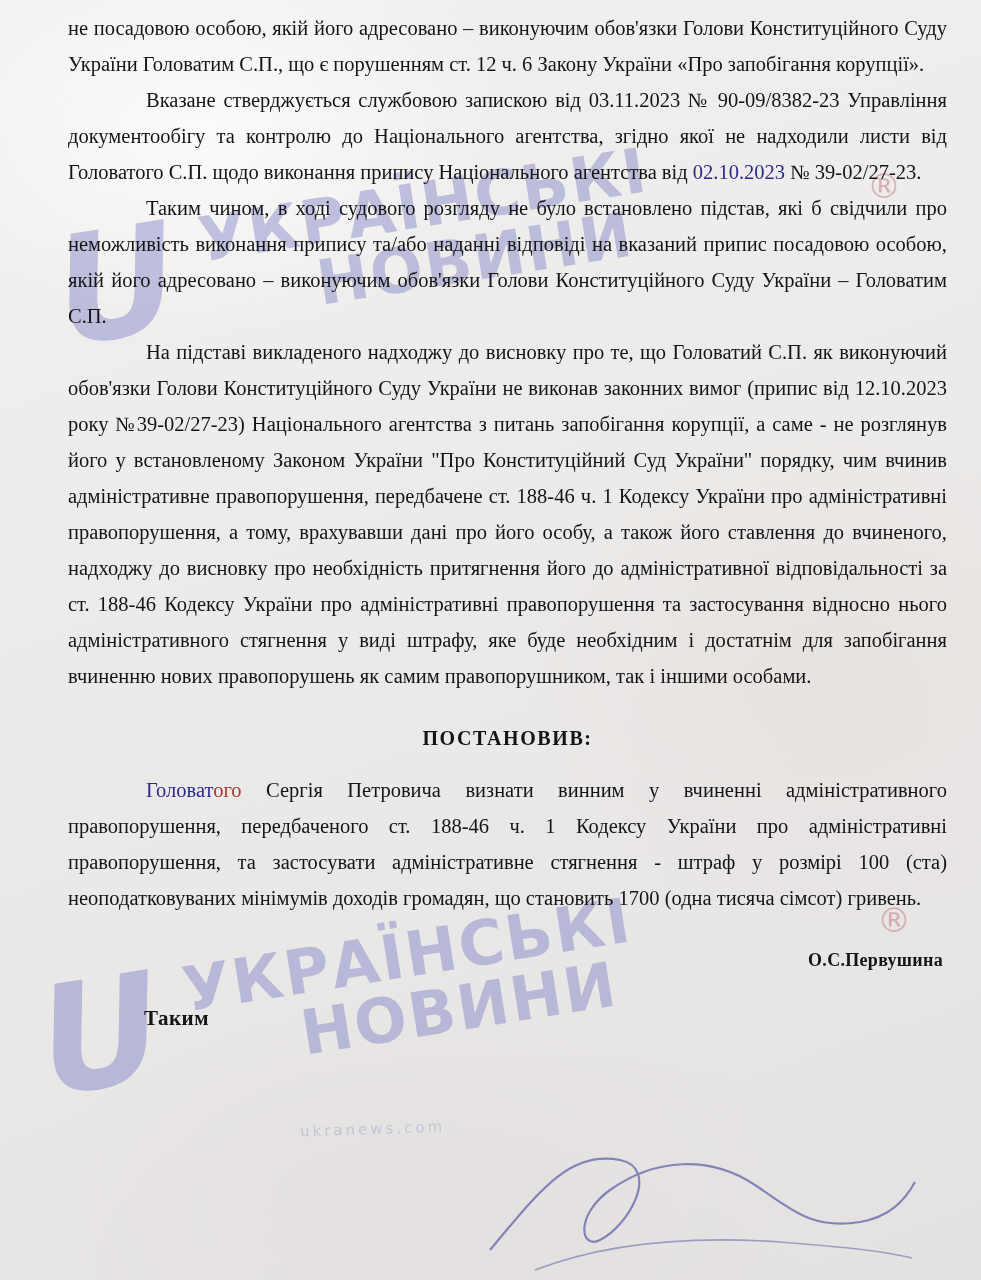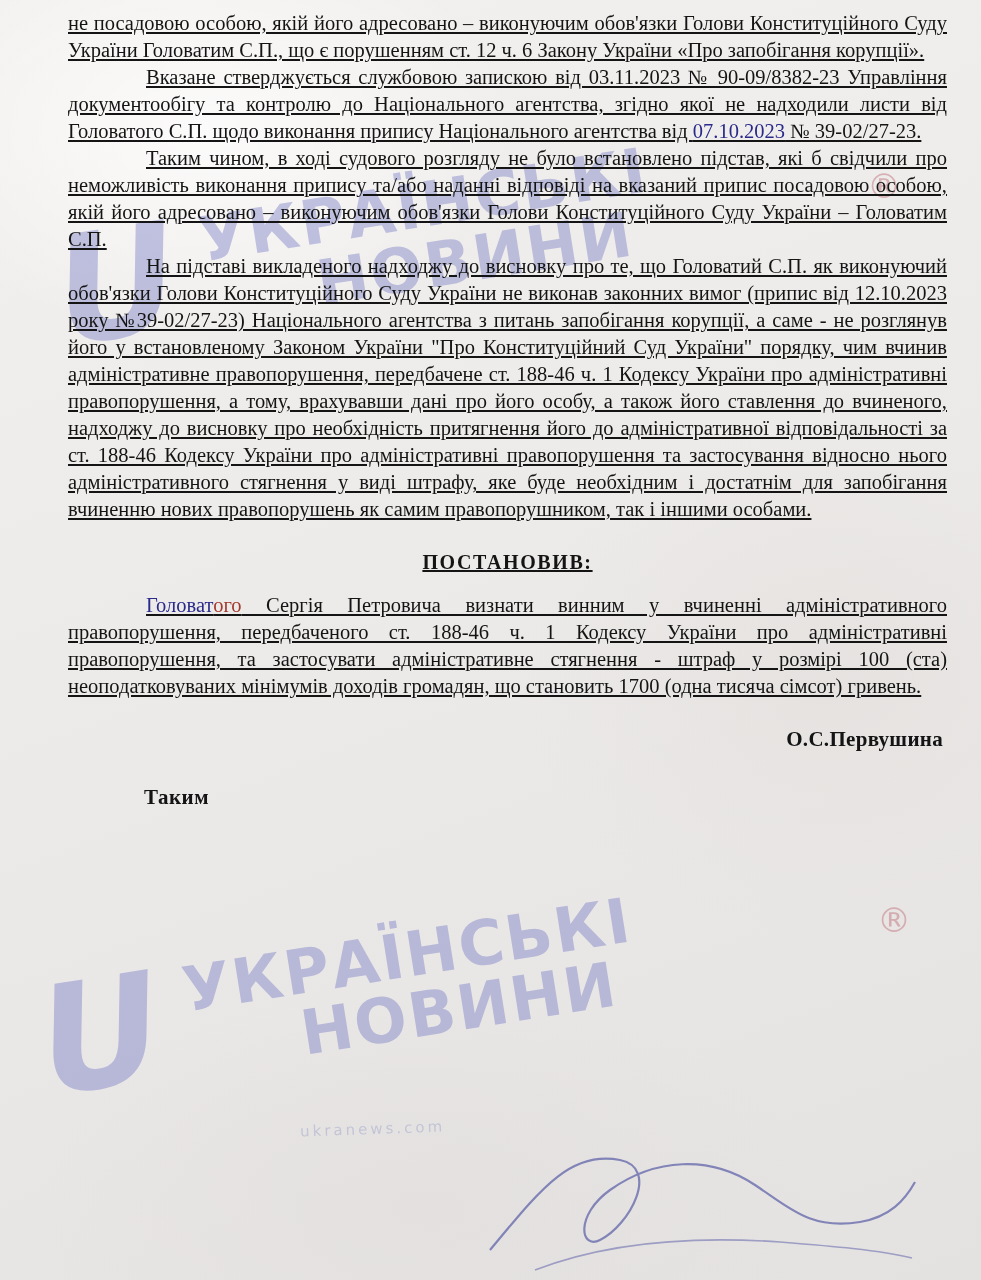--- a/index.html
+++ b/index.html
@@ -105,22 +105,21 @@
     pointer-events: none;
   }
 
   
   .doc {
     position: relative;
     z-index: 3;
     padding: 10px 34px 0 68px;
     color: #141414;
     font-size: 20.5px;
-    line-height: 27px;
-    text-decoration: underline;
+    line-height: 36px;
   }
   .doc p {
     margin: 0;
     text-align: justify;
     text-indent: 78px;
     text-justify: inter-word;
   }
   .doc p.noindent { text-indent: 0; }
 
   .heading {
@@ -135,21 +134,21 @@
   .sign-row {
     position: relative;
     margin-top: 26px;
     height: 110px;
   }
   .sign-name {
     position: absolute;
     right: 4px;
     top: 0;
     font-weight: 700;
-    font-size: 21px;
+    font-size: 18px;
     letter-spacing: 0.3px;
   }
   .sign-title {
     position: absolute;
     left: 76px;
     top: 58px;
     font-weight: 700;
     font-size: 21px;
     letter-spacing: 0.5px;
   }
@@ -187,21 +186,21 @@
     <div class="wm-word wm-l2">НОВИНИ</div>
   </div>
 
   <div class="wm-reg r1">®</div>
   <div class="wm-reg r2">®</div>
   <div class="wm-faint">ukranews.com</div>
 
   <div class="doc">
 
     <p class="noindent">не посадовою особою, якій його адресовано – виконуючим обов'язки Голови Конституційного Суду України Головатим С.П., що є порушенням ст. 12 ч. 6 Закону України «Про запобігання корупції».</p>
-    <p>Вказане стверджується службовою запискою від 03.11.2023 № 90-09/8382-23 Управління документообігу та контролю до Національного агентства, згідно якої не надходили листи від Головатого С.П. щодо виконання припису Національного агентства від <span style="color:#2a2a8a">07.10.2023</span> № 39-02/27-23.</p>
+    <p>Вказане стверджується службовою запискою від 03.11.2023 № 90-09/8382-23 Управління документообігу та контролю до Національного агентства, згідно якої не надходили листи від Головатого С.П. щодо виконання припису Національного агентства від <span style="color:#2a2a8a">02.10.2023</span> № 39-02/27-23.</p>
     <p>Таким чином, в ході судового розгляду не було встановлено підстав, які б свідчили про неможливість виконання припису та/або наданні відповіді на вказаний припис посадовою особою, якій його адресовано – виконуючим обов'язки Голови Конституційного Суду України – Головатим С.П.</p>
     <p>На підставі викладеного надходжу до висновку про те, що Головатий С.П. як виконуючий обов'язки Голови Конституційного Суду України не виконав законних вимог (припис від 12.10.2023 року №39-02/27-23) Національного агентства з питань запобігання корупції, а саме - не розглянув його у встановленому Законом України "Про Конституційний Суд України" порядку, чим вчинив адміністративне правопорушення, передбачене ст. 188-46 ч. 1 Кодексу України про адміністративні правопорушення, а тому, врахувавши дані про його особу, а також його ставлення до вчиненого, надходжу до висновку про необхідність притягнення його до адміністративної відповідальності за ст. 188-46 Кодексу України про адміністративні правопорушення та застосування відносно нього адміністративного стягнення у виді штрафу, яке буде необхідним і достатнім для запобігання вчиненню нових правопорушень як самим правопорушником, так і іншими особами.</p>
 
     <div class="heading">ПОСТАНОВИВ:</div>
 
     <p><span style="color:#2a2a8a">Головат</span><span style="color:#a33a2e">ого</span> Сергія Петровича визнати винним у вчиненні адміністративного правопорушення, передбаченого ст. 188-46 ч. 1 Кодексу України про адміністративні правопорушення, та застосувати адміністративне стягнення - штраф у розмірі 100 (ста) неоподатковуваних мінімумів доходів громадян, що становить 1700 (одна тисяча сімсот) гривень.</p>
 
     <div class="sign-row">
       <div class="sign-name">О.С.Первушина</div>
       <div class="sign-title">Таким</div>

